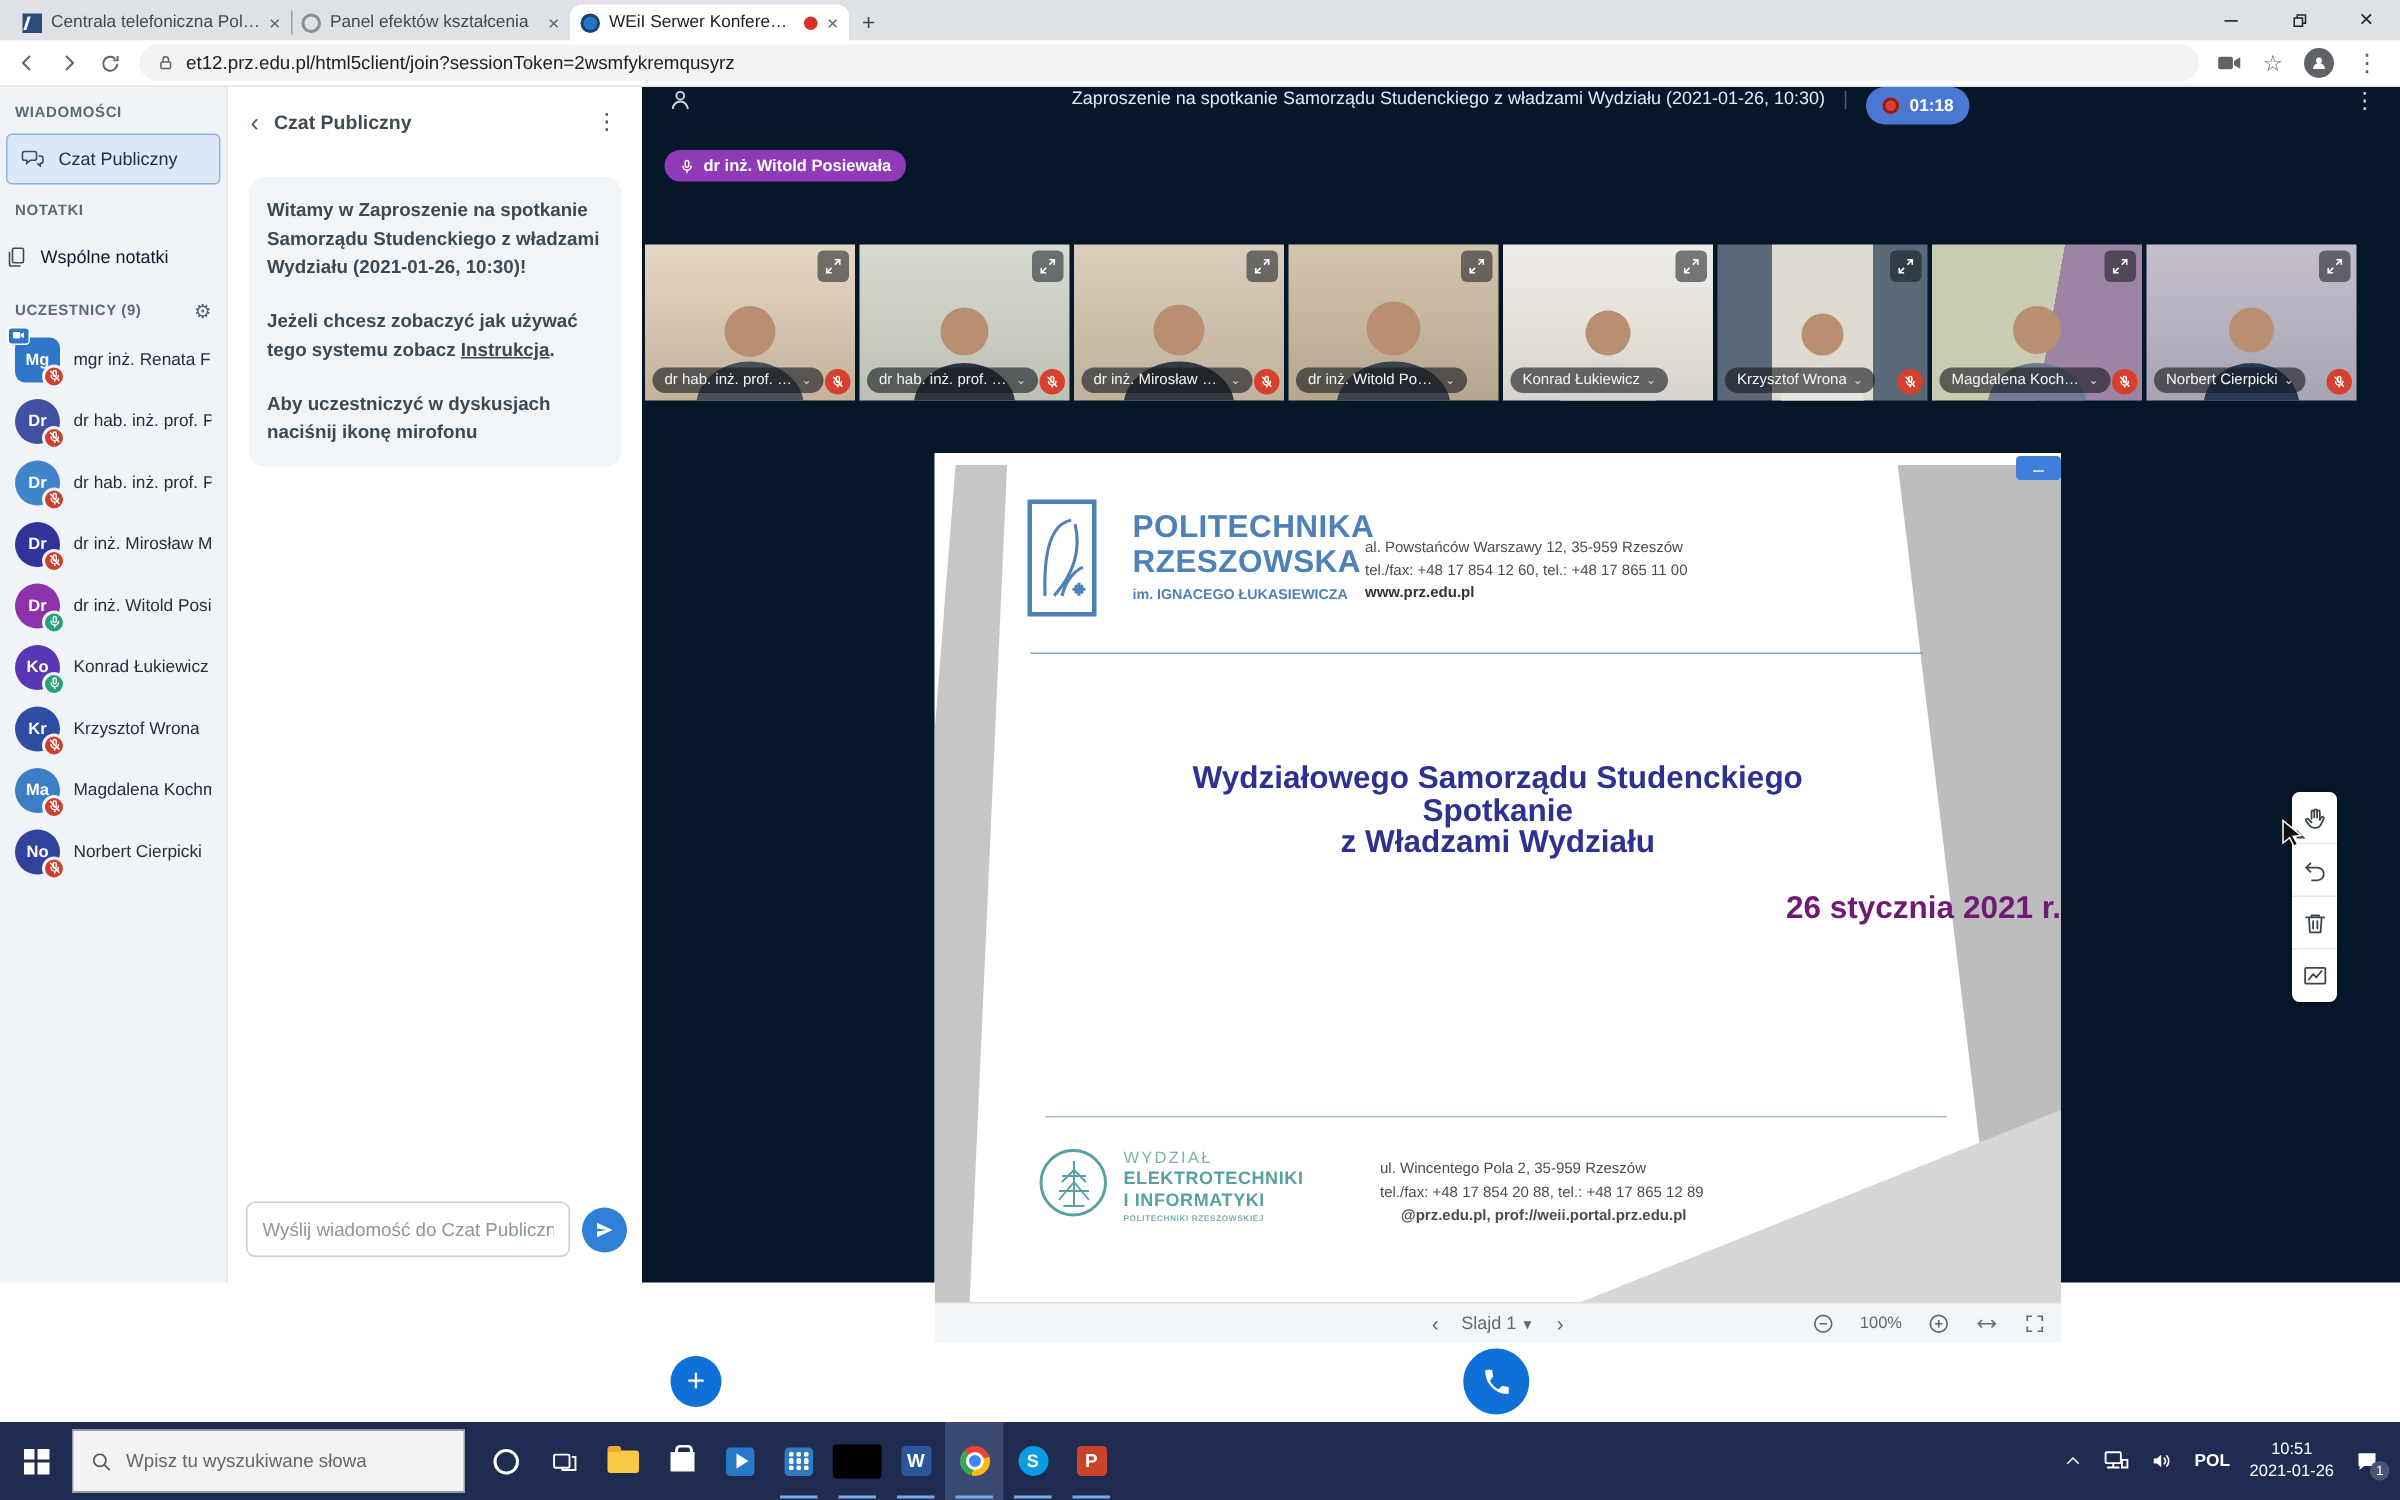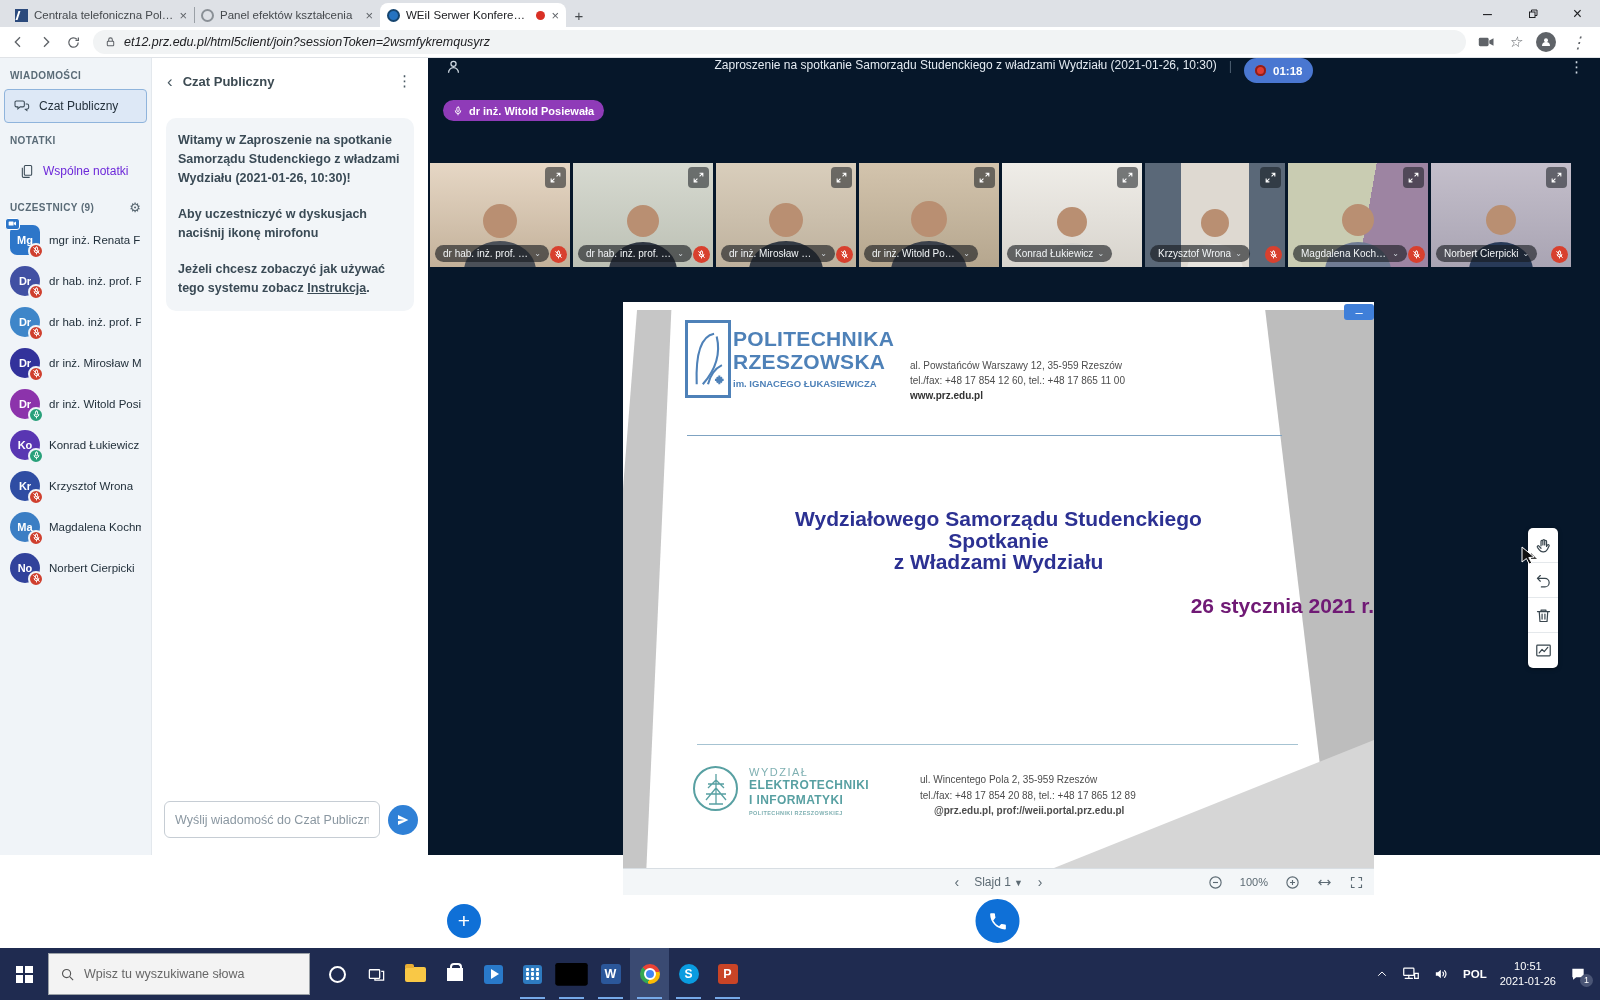--- a/index.html
+++ b/index.html
@@ -19,35 +19,35 @@
   .fav1 { width:13px; height:13px; background:#2c4a7c; flex:0 0 auto; position:relative; }
   .fav1::after { content:""; position:absolute; left:2px; top:2px; right:2px; bottom:2px; border-left:2px solid #fff; transform:skewX(-18deg); }
   .fav2 { width:13px; height:13px; border:2px solid #8a9096; border-radius:50%; flex:0 0 auto; }
   .fav3 { width:13px; height:13px; border-radius:50%; background:#2573c1; border:2px solid #16456f; flex:0 0 auto; }
   .recdot-tab { width:9px; height:9px; border-radius:50%; background:#d93025; flex:0 0 auto; }
   .newtab { width:26px; height:24px; display:flex; align-items:center; justify-content:center; color:#45494d; font-size:15px; }
   .winctl { position:absolute; right:0; top:0; height:27px; display:flex; }
   .winctl > div { width:45px; display:flex; align-items:center; justify-content:center; color:#202124; }
   .winctl svg { stroke:#202124; }
 
-  .addressbar { position:absolute; top:27px; left:0; width:1600px; height:31px; background:#fff; display:flex; align-items:center; padding:0 10px; gap:12px; border-bottom:1px solid #e0e3e7;font-style:italic; }
+  .addressbar { position:absolute; top:27px; left:0; width:1600px; height:31px; background:#fff; display:flex; align-items:center; padding:0 10px; gap:12px; border-bottom:1px solid #e0e3e7; }
   .navbtn { color:#5f6368; display:flex; align-items:center; }
   .omnibox { flex:1; height:24px; background:#f1f3f4; border-radius:12px; display:flex; align-items:center; padding:0 12px; gap:8px; font-size:12.5px; color:#202124; }
   .abar-icons { display:flex; align-items:center; gap:14px; color:#5f6368; padding-right:4px; }
   .avatarbtn { width:20px; height:20px; border-radius:50%; background:#5f6368; display:flex; align-items:center; justify-content:center; }
 
   
   .app { position:absolute; top:58px; left:0; width:1600px; height:797px; display:flex; }
 
   
   .sidebar { width:152px; background:#f0f4f8; border-right:1px solid #e3e8ed; position:relative; flex:0 0 auto; }
   .sec { font-size:10px; font-weight:700; letter-spacing:.4px; color:#5a6b77; margin:12px 0 8px 10px; }
   .chatitem { margin:0 4px; height:34px; background:#dde8f6; border:1px solid #8fb4dc; border-radius:4px; display:flex; align-items:center; gap:8px; padding:0 8px; color:#24313c; font-size:12px; }
   .chatitem svg, .noteitem svg { stroke:#3c4c58; }
-  .noteitem { height:34px; display:flex; align-items:center; gap:8px; padding:0 19px; color:#6d28d9; font-size:12px; }
+  .noteitem { height:34px; display:flex; align-items:center; gap:8px; padding:0 3px; color:#0f172a; font-size:12px; }
   .uheader { display:flex; align-items:center; margin:12px 10px 4px; }
   .uheader .sec { margin:0; }
   .gear { margin-left:auto; font-size:13px; color:#56656f; }
   .prow { height:41px; display:flex; align-items:center; gap:9px; padding:0 10px; }
   .pav { width:30px; height:30px; border-radius:50%; color:#fff; font-size:11px; font-weight:700; display:flex; align-items:center; justify-content:center; position:relative; flex:0 0 auto; }
   .pav.square { border-radius:7px; }
   .pbadge { position:absolute; right:-4px; bottom:-4px; width:16px; height:16px; border-radius:50%; border:2px solid #f0f4f8; display:flex; align-items:center; justify-content:center; }
   .pbadge[data-mic="muted"] { background:#cf3f2e; }
   .pbadge[data-mic="on"] { background:#28a07a; }
   .pbadge svg, .vbadge svg { width:9px; height:9px; stroke:#fff; stroke-width:2.6; stroke-linecap:round; fill:none; }
@@ -104,21 +104,21 @@
   .t6{--bg:linear-gradient(90deg,#5a6878 0 26%,#ded9d1 26% 74%,#5a6878 74%);--body:#e8e5df;}
   .t7{--bg:linear-gradient(100deg,#c9ccb2 56%,#9d84a2 56%);--body:#707c94;}
   .t8{--bg:linear-gradient(180deg,#c4bfcb,#a9a4b3);--body:#283a58;}
 
   
   .pres { position:absolute; left:195px; top:244px; width:751px; height:566px; background:#fff; color:#333; }
   .minbtn { position:absolute; top:2px; right:0; width:30px; height:16px; background:#3f7fd9; border:none; border-radius:3px; color:#fff; font-size:13px; line-height:1; display:flex; align-items:center; justify-content:center; z-index:5; }
   .deco-l { position:absolute; left:0; top:8px; bottom:0; width:78px; background:#c6c6c6; clip-path:polygon(18% 0,62% 0,30% 100%,0 100%,0 32%); }
   .deco-r1 { position:absolute; right:0; top:8px; bottom:0; width:160px; background:#bdbdbd; clip-path:polygon(32% 0,100% 0,100% 100%,74% 100%); }
   .deco-r2 { position:absolute; right:0; bottom:0; width:320px; height:128px; background:#d6d6d6; clip-path:polygon(100% 0,100% 100%,0 100%); }
-  .shead { position:absolute; left:62px; top:18px; display:flex; gap:2px; }
+  .shead { position:absolute; left:62px; top:31px; display:flex; gap:24px; }
   .slogo { width:46px; height:78px; border:3px solid #4e81b8; }
   .slogo svg { width:100%; height:100%; stroke:#4e81b8; fill:none; stroke-width:2.4; }
   .su1,.su2 { font-size:21px; font-weight:800; color:#4e81b8; letter-spacing:.3px; line-height:1.1; }
   .sunames { padding-top:7px; }
   .su3 { font-size:9.5px; font-weight:700; color:#4e81b8; margin-top:5px; }
   .saddr { position:absolute; left:287px; top:56px; font-size:10px; color:#4c4c4c; line-height:1.5; }
   .saddr .b { font-weight:700; color:#333; }
   .hr1 { position:absolute; left:64px; right:92px; top:133px; height:1px; background:#7fa3c2; }
   .stitle { position:absolute; left:0; right:0; top:206px; text-align:center; color:#2c3192; font-weight:700; font-size:21px; line-height:21.5px; z-index:2; }
   .sdate { position:absolute; left:0; right:0; top:292px; text-align:right; color:#701a75; font-weight:700; font-size:21px; z-index:2; }
@@ -429,22 +429,22 @@
     </div>
 
     <div class="chatpanel">
       <div class="chathdr">
         <span class="back">‹</span>
         <span class="chattitle">Czat Publiczny</span>
         <span class="kebab">⋮</span>
       </div>
       <div class="welcome">
         <p>Witamy w Zaproszenie na spotkanie Samorządu Studenckiego z władzami Wydziału (2021-01-26, 10:30)!</p>
+        <p><span>Jeżeli chcesz zobaczyć jak używać tego systemu zobacz </span><a class="ilink">Instrukcja</a><span>.</span></p>
         <p>Aby uczestniczyć w dyskusjach naciśnij ikonę mirofonu</p>
-        <p><span>Jeżeli chcesz zobaczyć jak używać tego systemu zobacz </span><a class="ilink">Instrukcja</a><span>.</span></p>
       </div>
       <div class="chatinputrow">
         <input class="chatinput" placeholder="Wyślij wiadomość do Czat Publiczny" style="">
         <button class="sendbtn">
             <svg viewBox="0 0 24 24">
               <path d="M3.4 20.4l17.8-8.4L3.4 3.6v6.6L14.6 12 3.4 13.8z"></path>
             </svg>
           </button>
       </div>
     </div>

